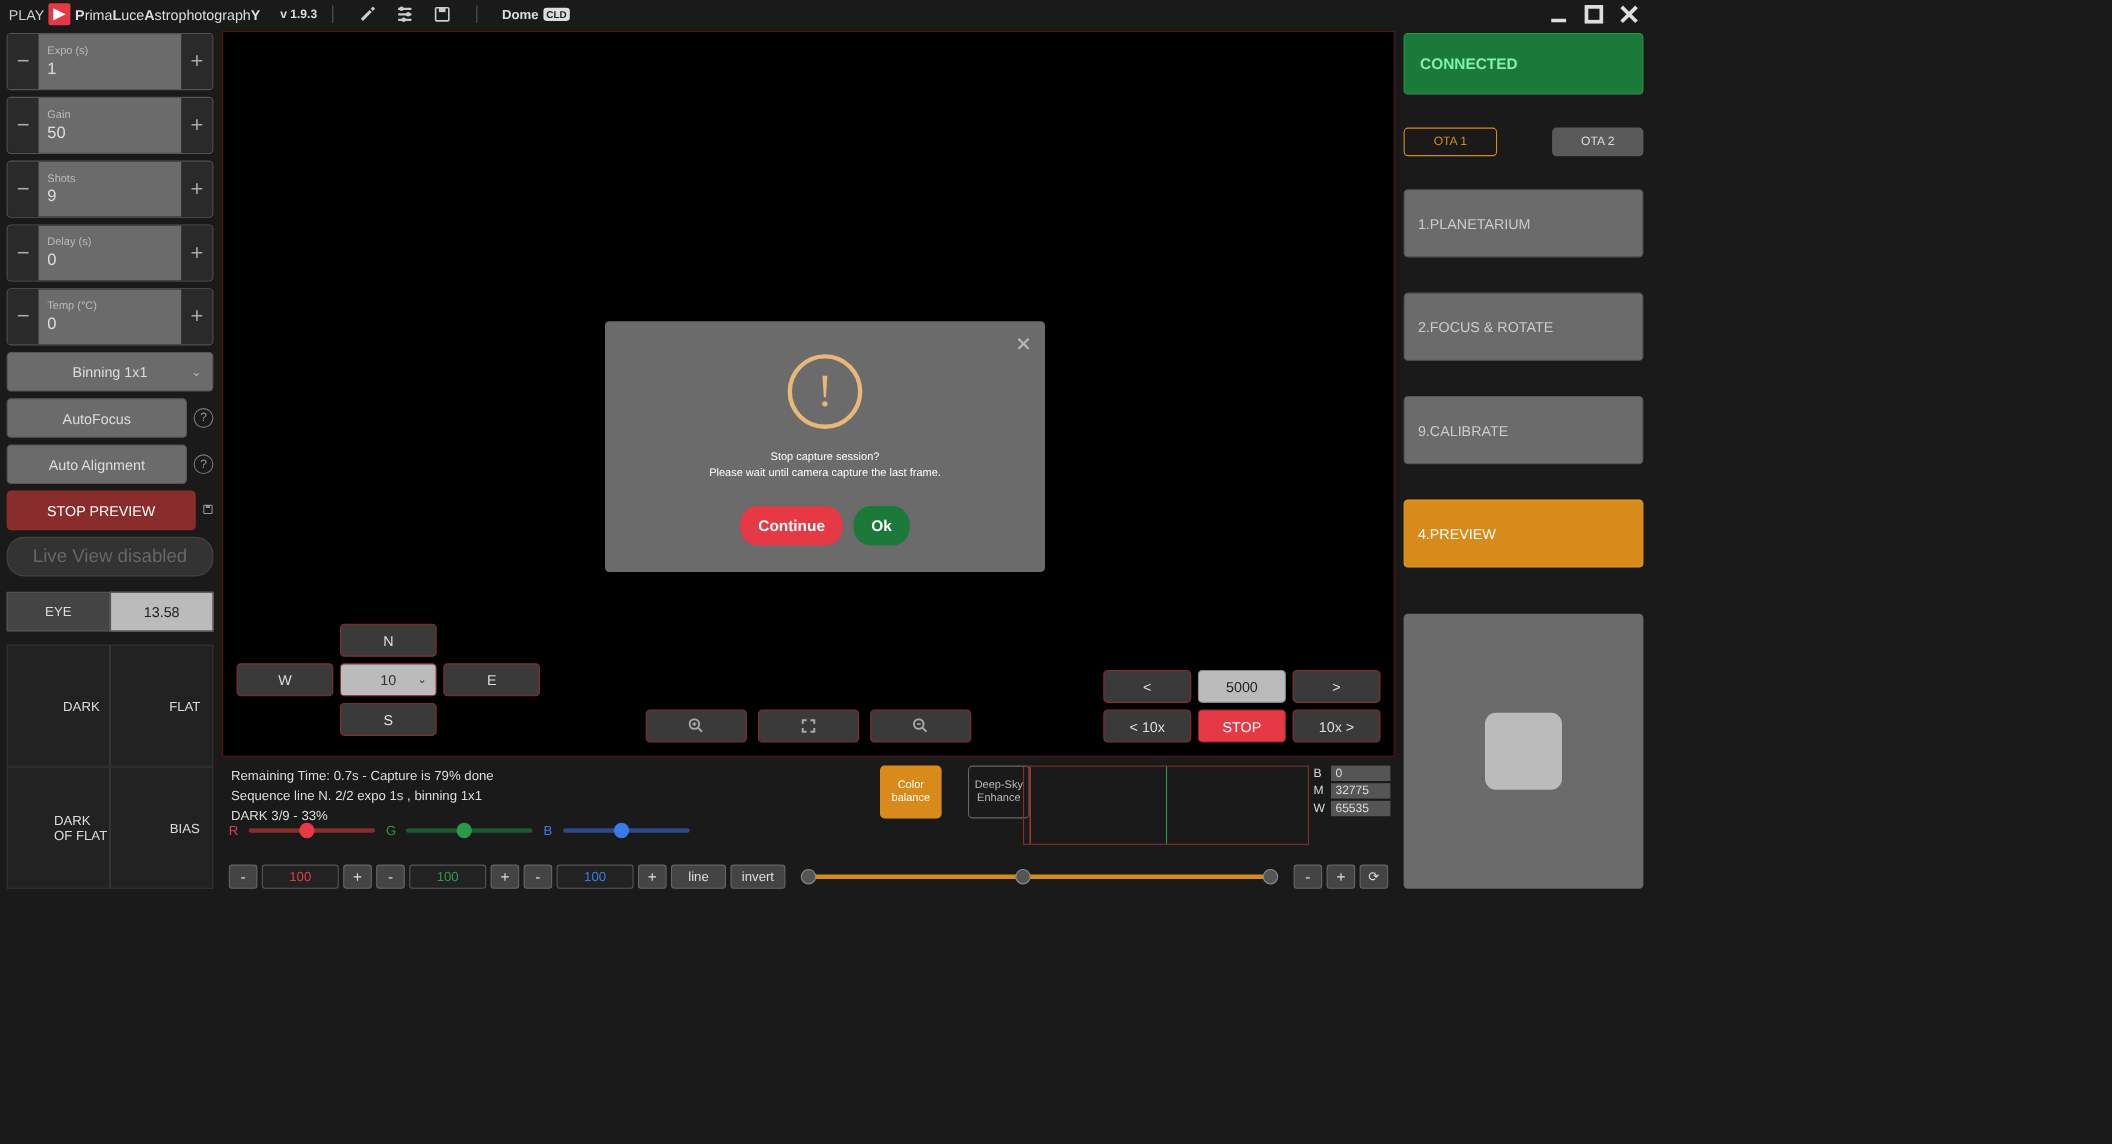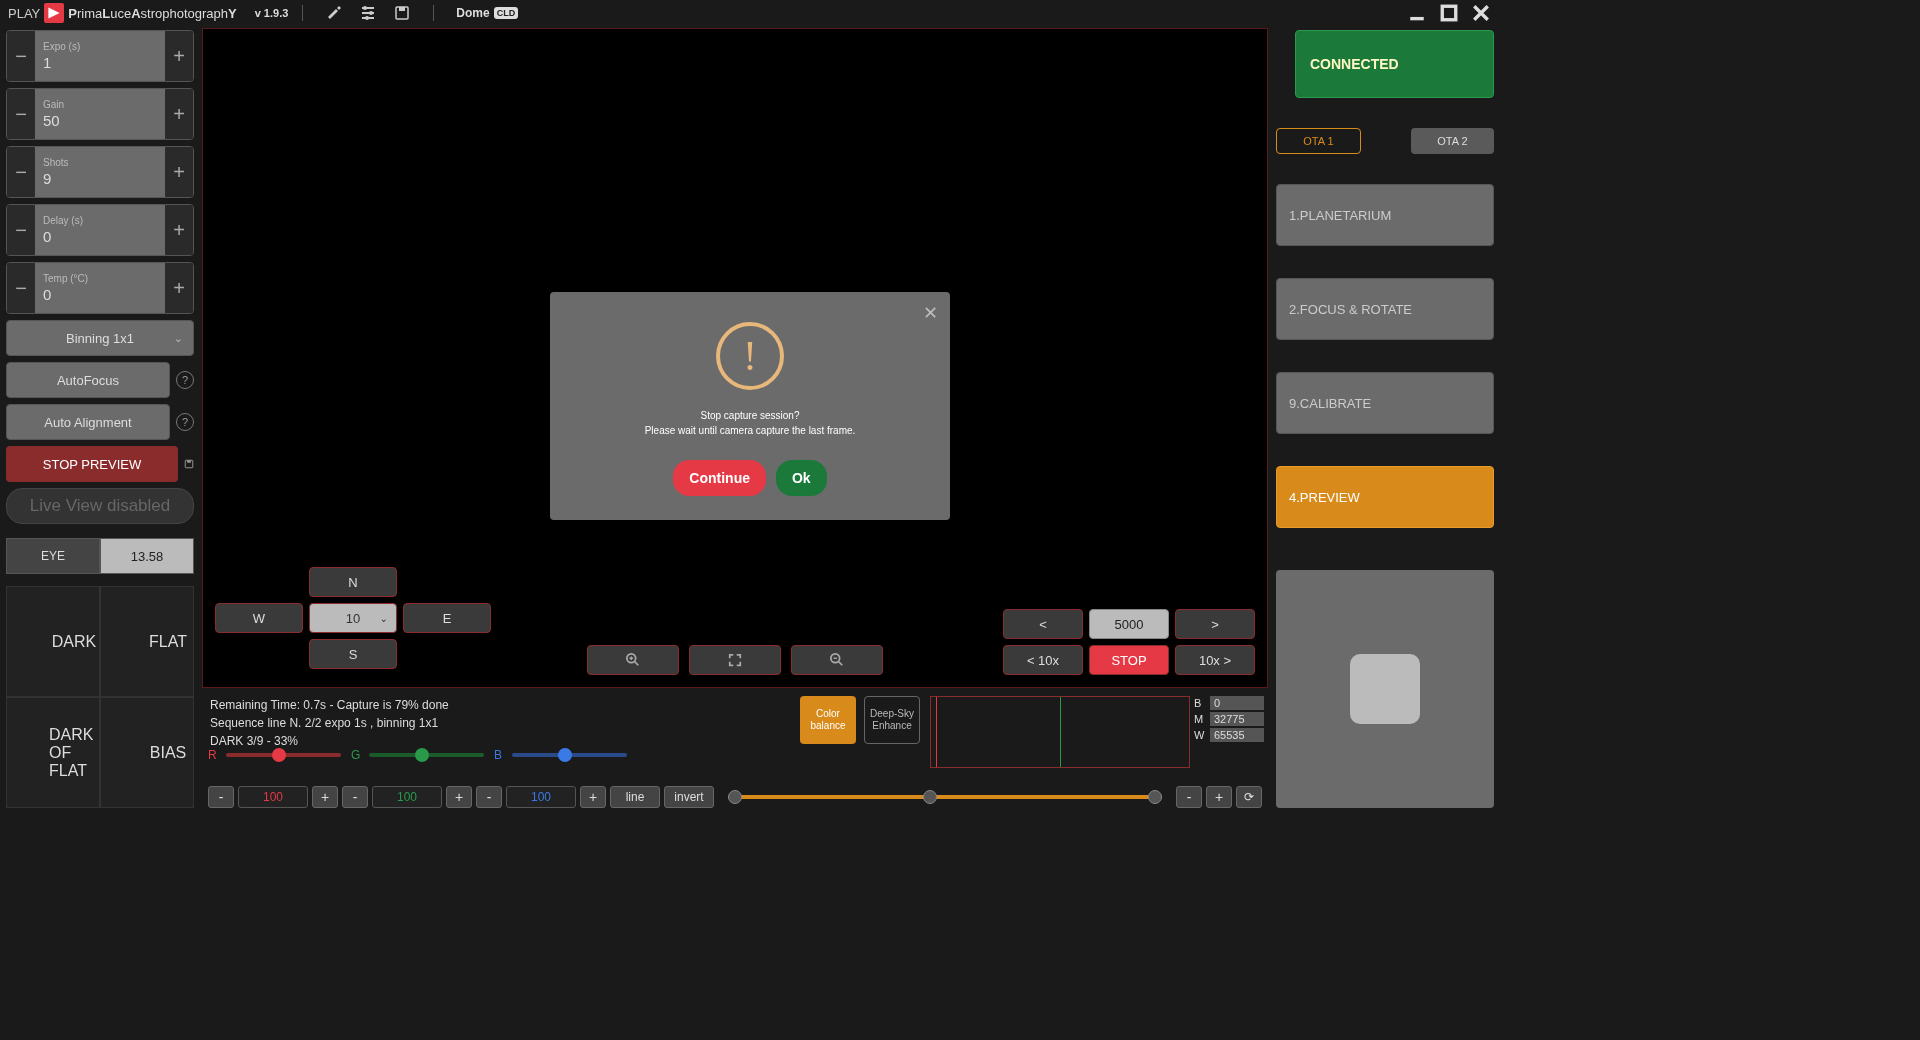--- a/index.html
+++ b/index.html
@@ -42,21 +42,21 @@
 .stop-prev { height: 36px; border-radius: 4px; background: #8b2c2c; display: flex; align-items: center; justify-content: center; color: #fff; font-size: 13px; }
 .stop-prev-row { display: flex; align-items: center; gap: 6px; }
 .stop-prev-row .stop-prev { flex: 1; }
 .live-disabled { height: 36px; border: 1px solid #444; border-radius: 16px; background: #333; display: flex; align-items: center; justify-content: center; color: #666; font-size: 17px; }
 
 .eye-row { display: flex; gap: 0; height: 36px; margin-top: 8px;}
 .eye-row .eye-btn { flex: 1; border: 1px solid #555; background: #444; display: flex; align-items: center; justify-content: center; font-size: 12px; color: #ddd; }
 .eye-row .eye-val { flex: 1; border: 1px solid #555; background: #bbb; color: #222; display: flex; align-items: center; justify-content: center; font-size: 13px; }
 
 .quad { display: grid; grid-template-columns: 1fr 1fr; grid-template-rows: 1fr 1fr; gap: 0; flex: 1; margin-top: 6px; }
-.quad .cell { border: 1px solid #333; background: #222; display: flex; align-items: center; justify-content: center; color: #ddd; font-size: 16px; padding-left: 42px; }
+.quad .cell { border: 1px solid #333; background: #222; display: flex; align-items: center; justify-content: center; color: #ddd; font-size: 12px; padding-left: 42px; }
 
 
 .preview { flex: 1; background: #000; border: 1px solid #5a1a1a; position: relative; margin: 2px; }
 .nav-pad { position: absolute; bottom: 12px; left: 12px; }
 .nav-pad .row { display: flex; gap: 6px; justify-content: center; margin-bottom: 6px; }
 .nbtn { width: 88px; height: 30px; border: 1px solid #8b2c2c; border-radius: 4px; background: #3a3a3a; color: #ddd; font-size: 13px; display: flex; align-items: center; justify-content: center; }
 .nbtn.speed { background: #bbb; color: #333; position: relative; }
 .nbtn.speed .chev { position: absolute; right: 8px; font-size: 10px; }
 
 .zoom-row { position: absolute; bottom: 12px; left: 50%; transform: translateX(-50%); display: flex; gap: 10px; }
@@ -64,21 +64,21 @@
 .zbtn svg { width: 14px; height: 14px; fill: #aaa; }
 
 .rot-grid { position: absolute; bottom: 12px; right: 12px; display: grid; grid-template-columns: repeat(3, 80px); grid-template-rows: repeat(2, 30px); gap: 6px; }
 .rbtn { border: 1px solid #8b2c2c; border-radius: 4px; background: #3a3a3a; color: #ddd; font-size: 13px; display: flex; align-items: center; justify-content: center; }
 .rbtn.val { background: #bbb; color: #222; border-color: #888; }
 .rbtn.stop { background: #e63946; color: #fff; }
 
 
 .bottom { height: 122px; padding: 6px 10px 4px 10px; position: relative; }
 .status { font-size: 12px; color: #ddd; line-height: 1.5; }
-.color-toggles { position: absolute; top: 6px; left: 600px; display: flex; gap: 8px; }
+.color-toggles { position: absolute; top: 6px; left: 600px; display: flex; gap: 24px; }
 .tgl { width: 56px; height: 48px; border-radius: 4px; font-size: 10px; display: flex; align-items: center; justify-content: center; text-align: center; line-height: 1.2; }
 .tgl.on { background: #d88b1a; color: #fff; }
 .tgl.off { border: 1px solid #666; color: #bbb; }
 
 .histo { position: absolute; top: 6px; left: 730px; right: 80px; height: 72px; border: 1px solid #8b2c2c; }
 .histo .vline { position: absolute; top: 0; bottom: 0; width: 1px; }
 .bwm { position: absolute; top: 6px; right: 6px; font-size: 11px; }
 .bwm .r { display: flex; align-items: center; margin-bottom: 2px; }
 .bwm .r .k { width: 16px; color: #ddd; }
 .bwm .r .v { width: 54px; background: #555; color: #ddd; padding: 1px 4px; font-size: 11px; }
@@ -90,21 +90,21 @@
 .rgb-row .ch .track .thumb { position: absolute; top: -5px; width: 14px; height: 14px; border-radius: 50%; }
 
 .val-row { position: absolute; bottom: 4px; left: 8px; right: 8px; display: flex; align-items: center; gap: 4px; }
 .sbtn { width: 26px; height: 22px; background: #444; border: 1px solid #666; color: #ddd; font-size: 14px; display: flex; align-items: center; justify-content: center; border-radius: 3px; }
 .vbox { width: 70px; height: 22px; background: #222; border: 1px solid #555; display: flex; align-items: center; justify-content: center; font-size: 12px; border-radius: 3px; }
 .tbtn { width: 50px; height: 22px; background: #444; border: 1px solid #666; color: #ddd; font-size: 12px; display: flex; align-items: center; justify-content: center; border-radius: 3px; }
 .big-slider { flex: 1; height: 4px; background: #d88b1a; position: relative; margin: 0 10px; border-radius: 2px; }
 .big-slider .th { position: absolute; top: -5px; width: 14px; height: 14px; border-radius: 50%; background: #555; border: 1px solid #888; }
 
 
-.connected { height: 68px; background: #1b7a3a; border: 1px solid #2a9a4a; border-radius: 4px; display: flex; align-items: center; padding-left: 14px; color: #fef9c3; font-size: 14px; font-weight: bold; margin-left: 19px; }
+.connected { height: 56px; background: #1b7a3a; border: 1px solid #2a9a4a; border-radius: 4px; display: flex; align-items: center; padding-left: 14px; color: #86efac; font-size: 14px; font-weight: bold; }
 .ota-row { display: flex; gap: 50px; margin-top: 20px; margin-bottom: 20px; }
 .ota { flex: 1; height: 26px; border-radius: 4px; font-size: 11px; display: flex; align-items: center; justify-content: center; }
 .ota.active { border: 1px solid #d88b1a; color: #d88b1a; }
 .ota.inactive { background: #5a5a5a; color: #ddd; }
 .step-btn { height: 62px; border: 1px solid #555; border-radius: 4px; background: #6b6b6b; display: flex; align-items: center; padding-left: 12px; color: #ccc; font-size: 13px; margin-bottom: 22px; }
 .step-btn.active { background: #d88b1a; border-color: #e89b2a; color: #fff; }
 .joy { flex: 1; background: #6b6b6b; border-radius: 4px; display: flex; align-items: center; justify-content: center; margin-top: 10px; }
 .joy .pad { width: 70px; height: 70px; background: #bbb; border-radius: 10px; }
 
 

